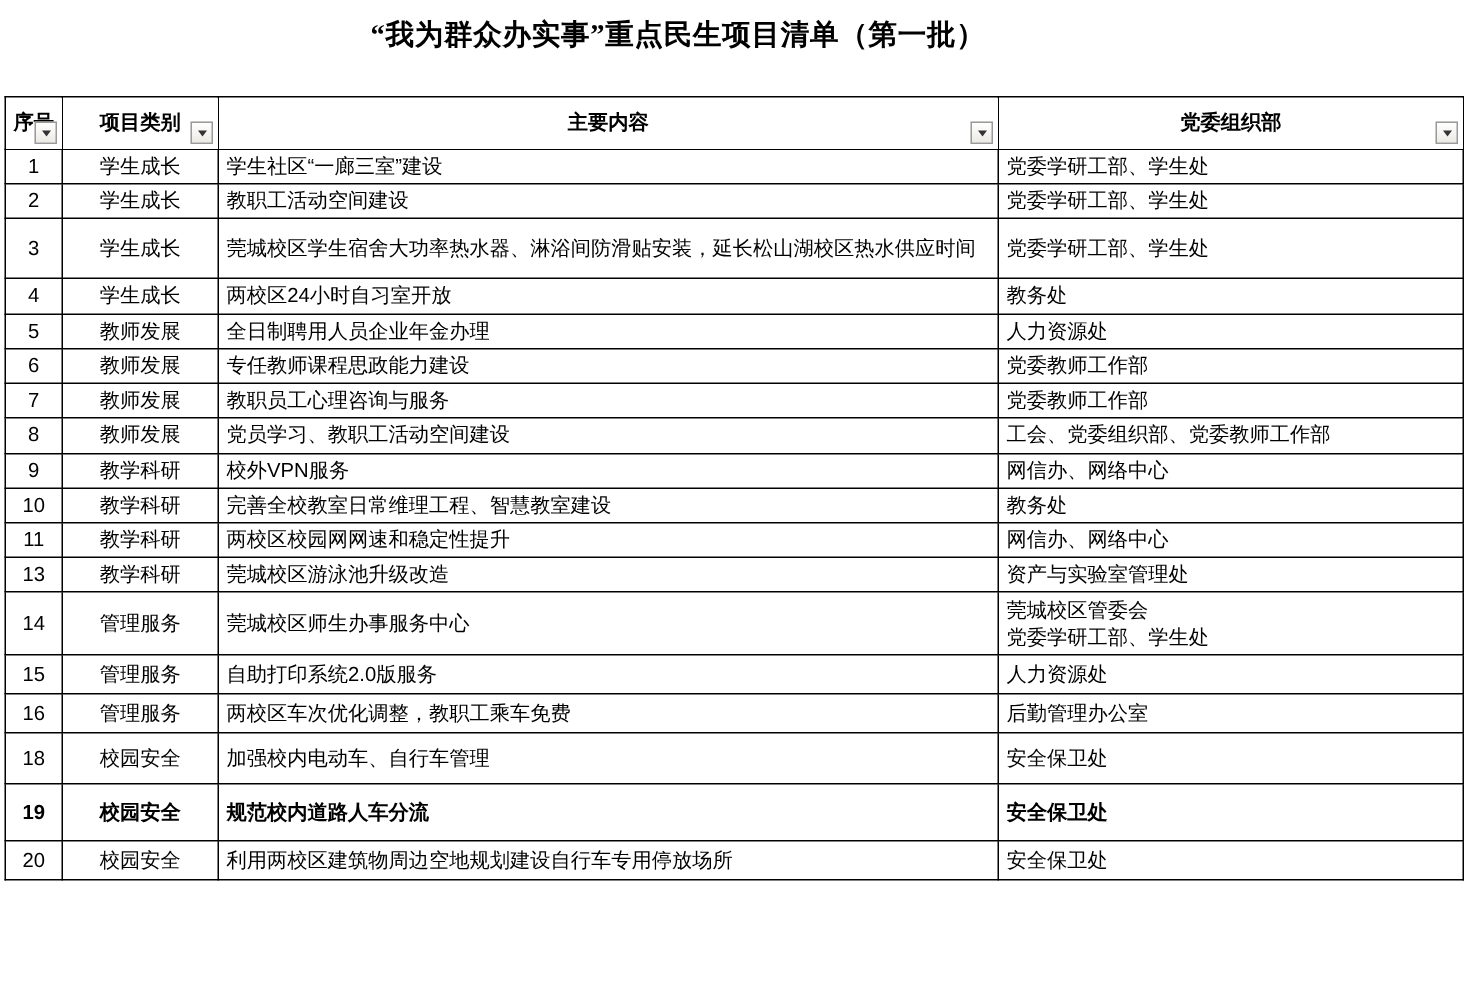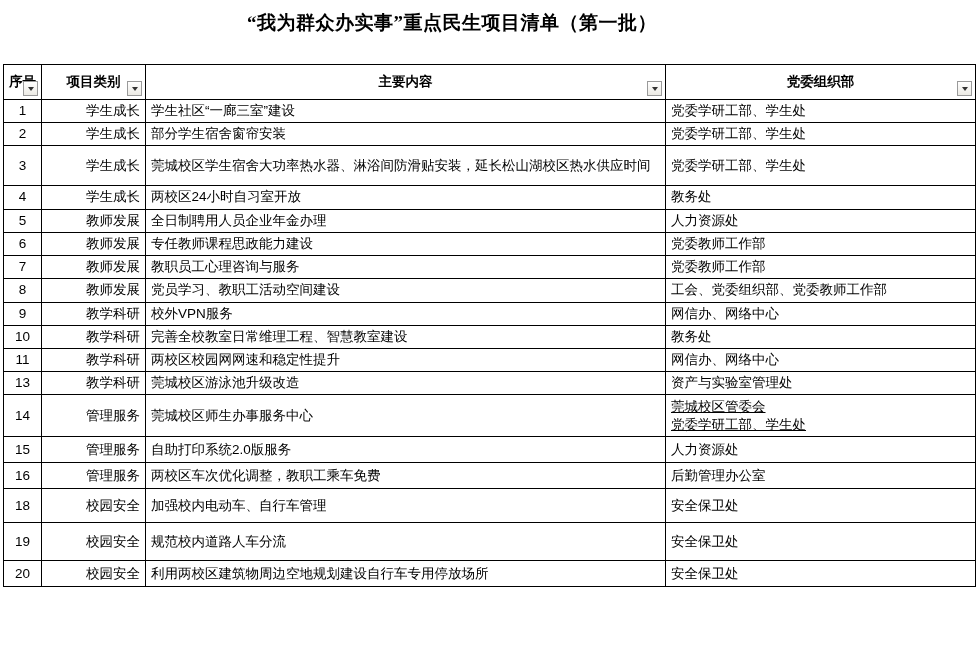--- a/index.html
+++ b/index.html
@@ -79,37 +79,37 @@
     border-left: 3.5px solid transparent;
     border-right: 3.5px solid transparent;
     border-top: 4px solid #333333;
     margin-top: 1px;
   }
   td.c-idx {
     text-align: center;
     font-size: 14px;
   }
   td.c-cat {
-    text-align: right;
+    text-align: center;
     padding-left: 7px;
     margin-left: 22px;
   }
   td.c-content {
     text-align: left;
     padding-left: 7px;
   }
   td.c-unit {
     text-align: left;
     padding-left: 7px;
   }
   .col-idx { width: 38px; }
   .col-cat { width: 104px; }
   .col-content { width: 520px; }
   .col-unit { width: 310px; }
-  .two-line { line-height: 1.45; text-decoration: underline; }
+  .two-line { line-height: 1.45; }
 </style>
 </head>
 <body>
 
 <div id="sheet">
 
   <div class="title-row">
     <div class="title">“我为群众办实事”重点民生项目清单（第一批）</div>
   </div>
 
@@ -153,21 +153,21 @@
     <tbody id="table-body">
         <tr style="height: 22px;">
           <td class="c-idx">1</td>
           <td class="c-cat">学生成长</td>
           <td class="c-content">学生社区“一廊三室”建设</td>
           <td class="c-unit">党委学研工部、学生处</td>
         </tr>
         <tr style="height: 22px;">
           <td class="c-idx">2</td>
           <td class="c-cat">学生成长</td>
-          <td class="c-content">部分学生宿舍窗帘安装</td>
+          <td class="c-content">教职工活动空间建设</td>
           <td class="c-unit">党委学研工部、学生处</td>
         </tr>
         <tr style="height: 40px;">
           <td class="c-idx">3</td>
           <td class="c-cat">学生成长</td>
           <td class="c-content">莞城校区学生宿舍大功率热水器、淋浴间防滑贴安装，延长松山湖校区热水供应时间</td>
           <td class="c-unit">党委学研工部、学生处</td>
         </tr>
         <tr style="height: 22px;">
           <td class="c-idx">4</td>
@@ -240,21 +240,21 @@
           <td class="c-cat">管理服务</td>
           <td class="c-content">两校区车次优化调整，教职工乘车免费</td>
           <td class="c-unit">后勤管理办公室</td>
         </tr>
         <tr style="height: 34px;">
           <td class="c-idx">18</td>
           <td class="c-cat">校园安全</td>
           <td class="c-content">加强校内电动车、自行车管理</td>
           <td class="c-unit">安全保卫处</td>
         </tr>
-        <tr style="height: 38px;">
+        <tr style="height: 38px; font-weight: bold;">
           <td class="c-idx">19</td>
           <td class="c-cat">校园安全</td>
           <td class="c-content">规范校内道路人车分流</td>
           <td class="c-unit">安全保卫处</td>
         </tr>
         <tr style="height: 26px;">
           <td class="c-idx">20</td>
           <td class="c-cat">校园安全</td>
           <td class="c-content">利用两校区建筑物周边空地规划建设自行车专用停放场所</td>
           <td class="c-unit">安全保卫处</td>

